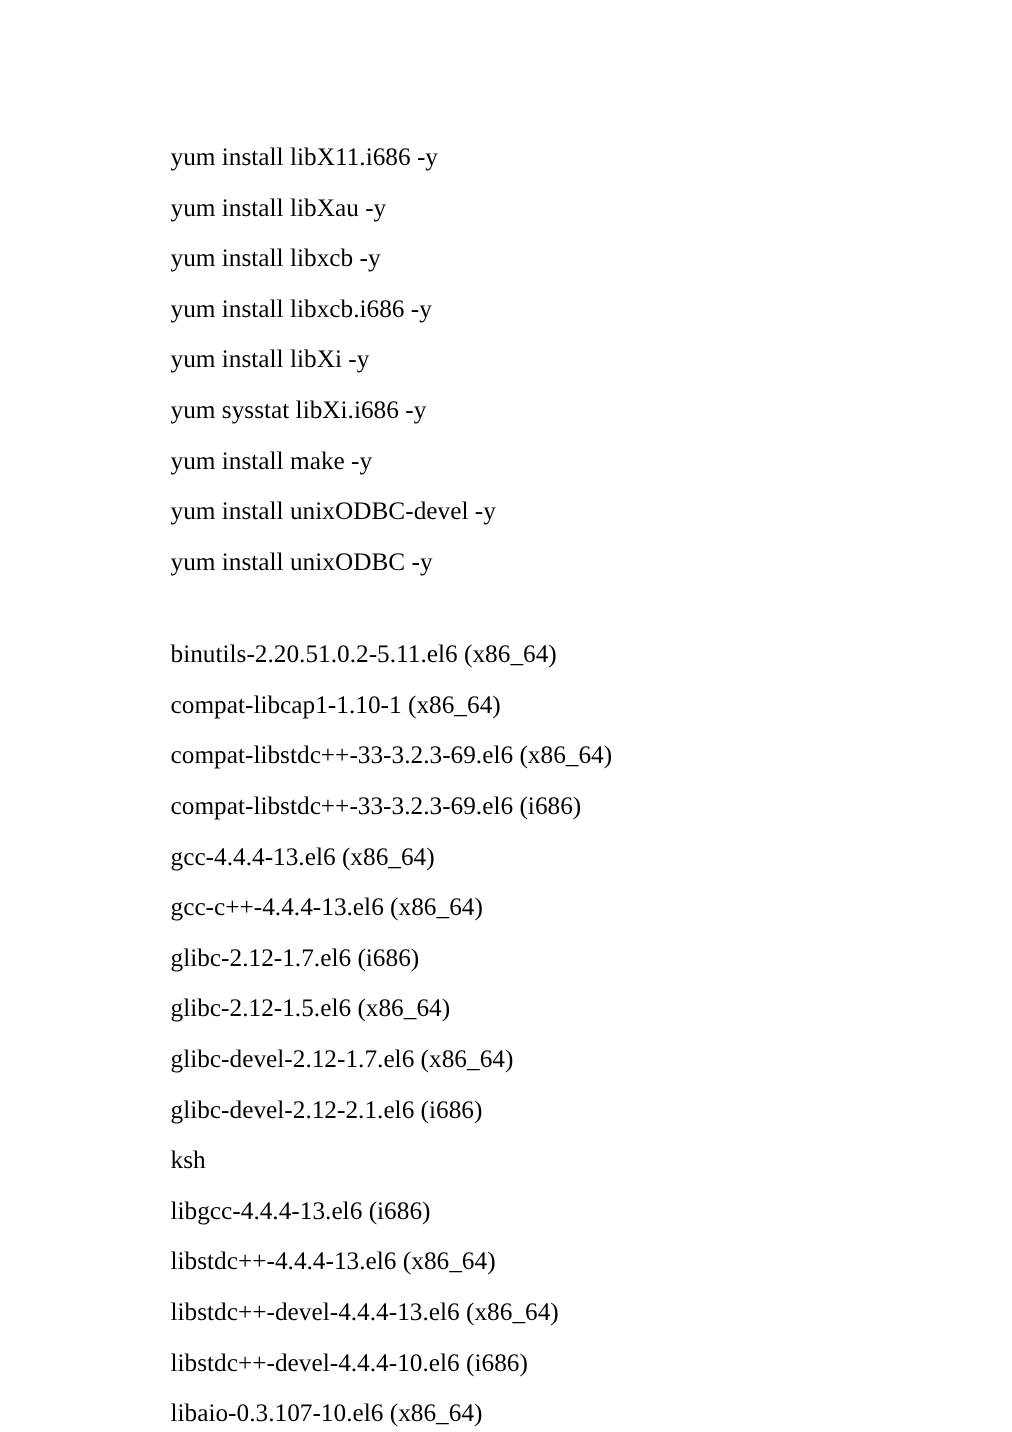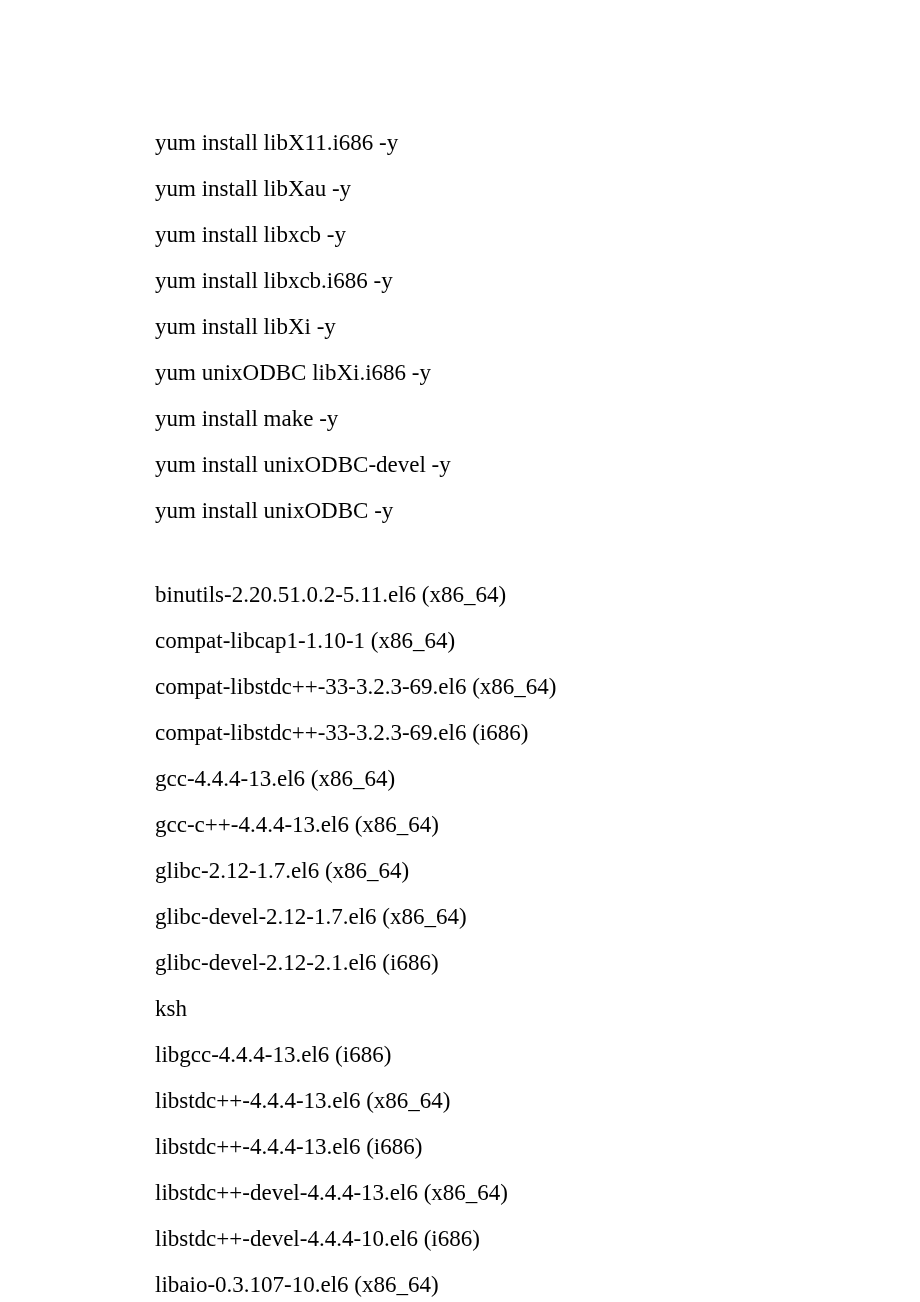--- a/index.html
+++ b/index.html
@@ -29,39 +29,39 @@
 </head>
 <body>
 
 <div class="page">
   <div>
     <div class="line">yum install libX11.i686 -y</div>
     <div class="line">yum install libXau -y</div>
     <div class="line">yum install libxcb -y</div>
     <div class="line">yum install libxcb.i686 -y</div>
     <div class="line">yum install libXi -y</div>
-    <div class="line">yum unixODBC libXi.i686 -y</div>
+    <div class="line">yum sysstat libXi.i686 -y</div>
     <div class="line">yum install make -y</div>
     <div class="line">yum install unixODBC-devel -y</div>
     <div class="line">yum install unixODBC -y</div>
   </div>
 
   <div class="blank-line"></div>
 
   <div>
     <div class="line">binutils-2.20.51.0.2-5.11.el6 (x86_64)</div>
     <div class="line">compat-libcap1-1.10-1 (x86_64)</div>
     <div class="line">compat-libstdc++-33-3.2.3-69.el6 (x86_64)</div>
     <div class="line">compat-libstdc++-33-3.2.3-69.el6 (i686)</div>
     <div class="line">gcc-4.4.4-13.el6 (x86_64)</div>
     <div class="line">gcc-c++-4.4.4-13.el6 (x86_64)</div>
-    <div class="line">glibc-2.12-1.7.el6 (x86_64)</div>
+    <div class="line">glibc-2.12-1.7.el6 (i686)</div>
+    <div class="line">glibc-2.12-1.5.el6 (x86_64)</div>
     <div class="line">glibc-devel-2.12-1.7.el6 (x86_64)</div>
     <div class="line">glibc-devel-2.12-2.1.el6 (i686)</div>
     <div class="line">ksh</div>
     <div class="line">libgcc-4.4.4-13.el6 (i686)</div>
     <div class="line">libstdc++-4.4.4-13.el6 (x86_64)</div>
-    <div class="line">libstdc++-4.4.4-13.el6 (i686)</div>
     <div class="line">libstdc++-devel-4.4.4-13.el6 (x86_64)</div>
     <div class="line">libstdc++-devel-4.4.4-10.el6 (i686)</div>
     <div class="line">libaio-0.3.107-10.el6 (x86_64)</div>
   </div>
 </div>
 
 </body></html>

